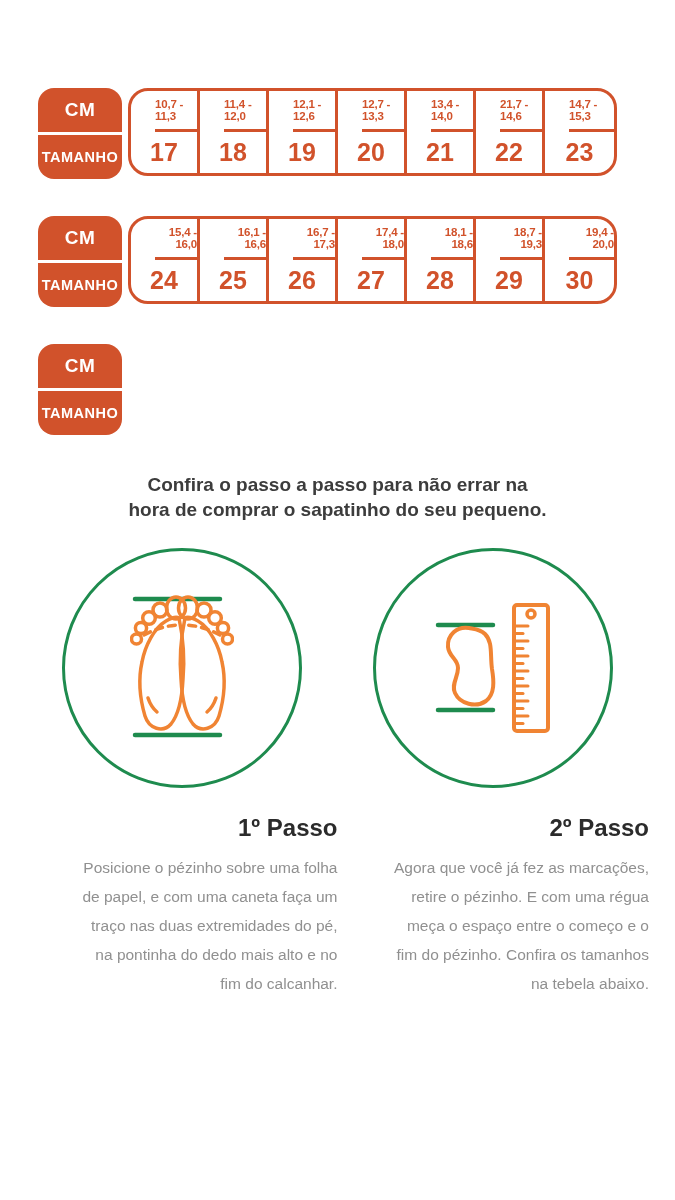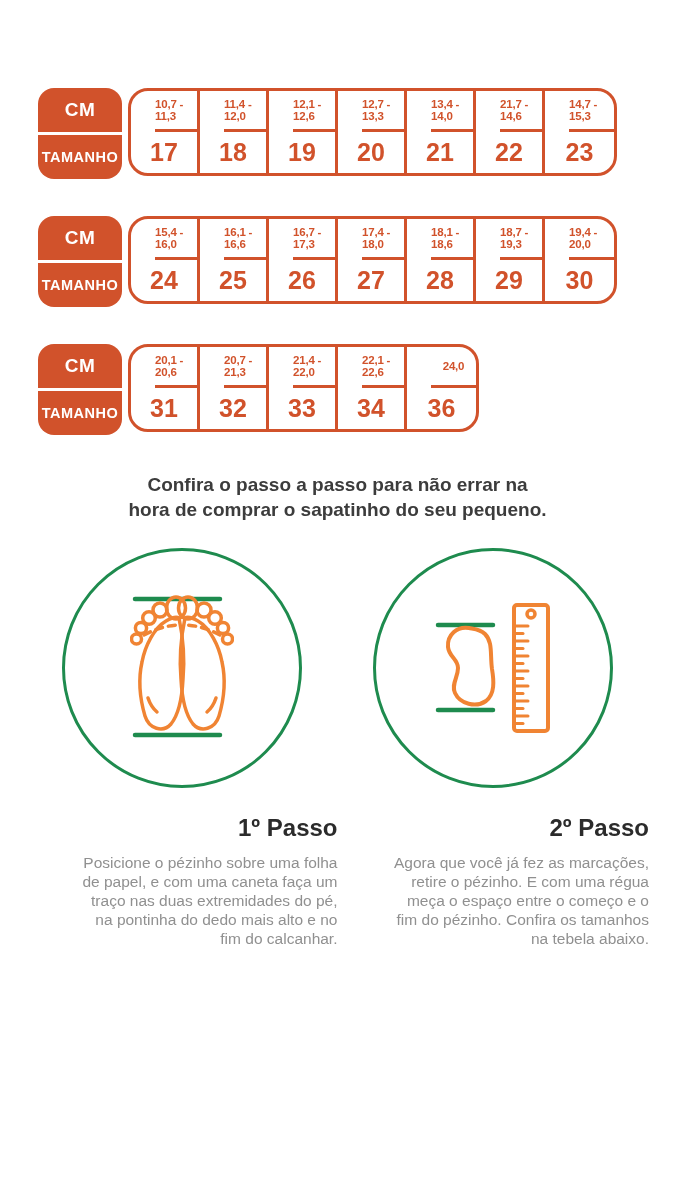--- a/index.html
+++ b/index.html
@@ -56,21 +56,21 @@
 
   
   .steps{display:flex;padding:0 26px;margin-top:26px;}
   .step{flex:1;text-align:right;}
   .circle{
     width:240px;height:240px;border:3px solid var(--green);border-radius:50%;
     margin:0 auto;display:flex;align-items:center;justify-content:center;background:#fff;
   }
   .step h2{margin-top:26px;font-size:24px;font-weight:bold;color:var(--title-ink);}
   .step p{
-    margin-top:11px;font-size:15.5px;line-height:19px;color:var(--body-gray);
+    margin-top:11px;font-size:15.5px;line-height:29px;color:var(--body-gray);
     white-space:pre-line;
   }
   .icon-svg{display:block;}
 </style>
 </head>
 <body>
 
 <div class="page">
 
 
@@ -97,21 +97,21 @@
           <div class="cell size">22</div>
           <div class="cell size lastcol">23</div>
         </div>
       </div>
       <div class="table-row">
         <div class="label-box">
           <div class="lbl cm">CM</div>
           <div class="divider"></div>
           <div class="lbl sz">TAMANHO</div>
         </div>
-        <div class="grid" style="grid-template-columns: repeat(7, 69px);">
+        <div class="grid" style="grid-template-columns: repeat(7, 69px); text-align: right;">
           <div class="cell cm">15,4 - 16,0</div>
           <div class="cell cm">16,1 - 16,6</div>
           <div class="cell cm">16,7 - 17,3</div>
           <div class="cell cm">17,4 - 18,0</div>
           <div class="cell cm">18,1 - 18,6</div>
           <div class="cell cm">18,7 - 19,3</div>
           <div class="cell cm lastcol">19,4 - 20,0</div>
           <div class="cell size">24</div>
           <div class="cell size">25</div>
           <div class="cell size">26</div>
@@ -119,32 +119,20 @@
           <div class="cell size">28</div>
           <div class="cell size">29</div>
           <div class="cell size lastcol">30</div>
         </div>
       </div>
       <div class="table-row">
         <div class="label-box">
           <div class="lbl cm">CM</div>
           <div class="divider"></div>
           <div class="lbl sz">TAMANHO</div>
-        </div>
-        <div class="grid" style="grid-template-columns: repeat(5, 69px);">
-          <div class="cell cm">20,1 - 20,6</div>
-          <div class="cell cm">20,7 - 21,3</div>
-          <div class="cell cm">21,4 - 22,0</div>
-          <div class="cell cm">22,1 - 22,6</div>
-          <div class="cell cm lastcol">24,0</div>
-          <div class="cell size">31</div>
-          <div class="cell size">32</div>
-          <div class="cell size">33</div>
-          <div class="cell size">34</div>
-          <div class="cell size lastcol">36</div>
         </div>
       </div>
     </section>
 
   <p class="intro">Confira o passo a passo para não errar na
 hora de comprar o sapatinho do seu pequeno.</p>
 
   <section class="steps">
 
     <div class="step">

